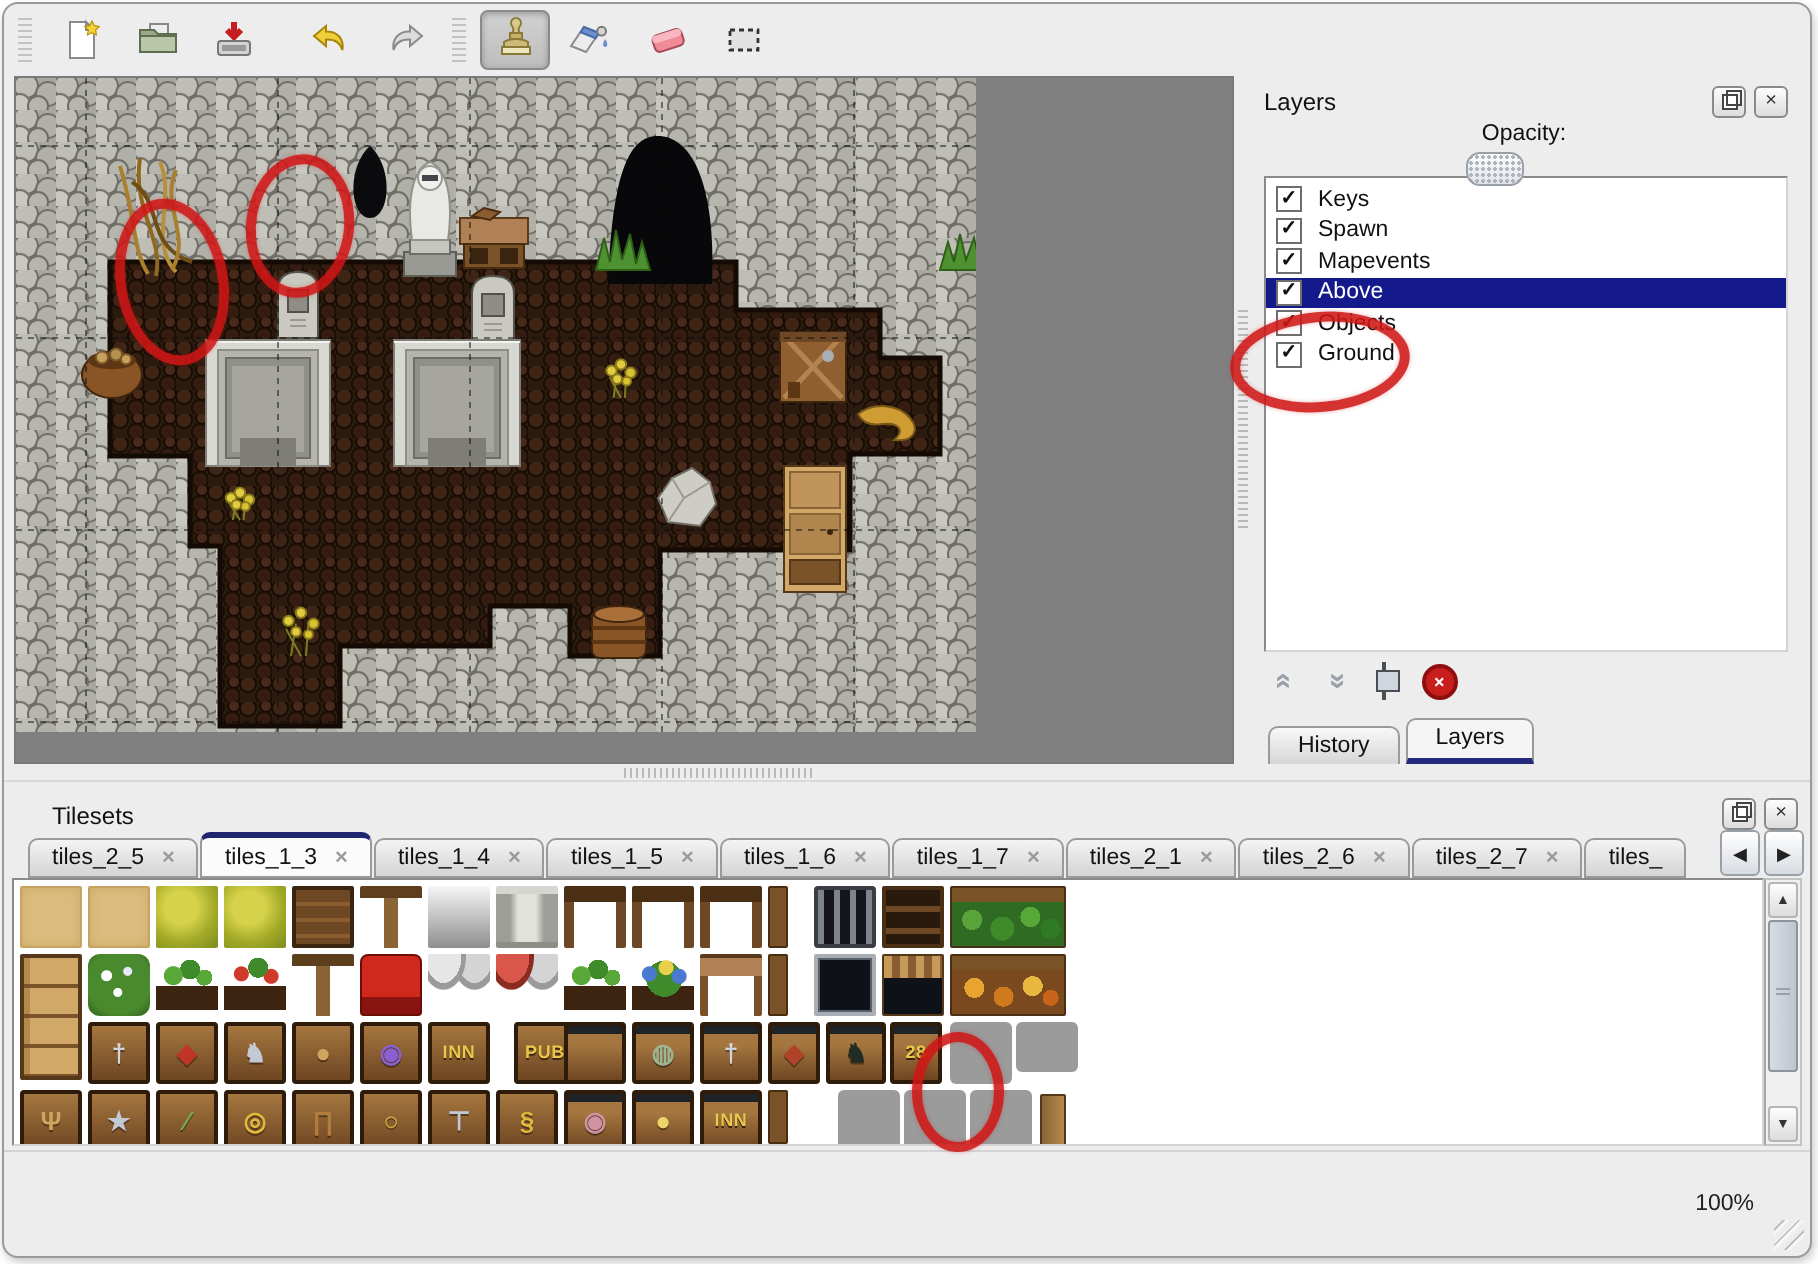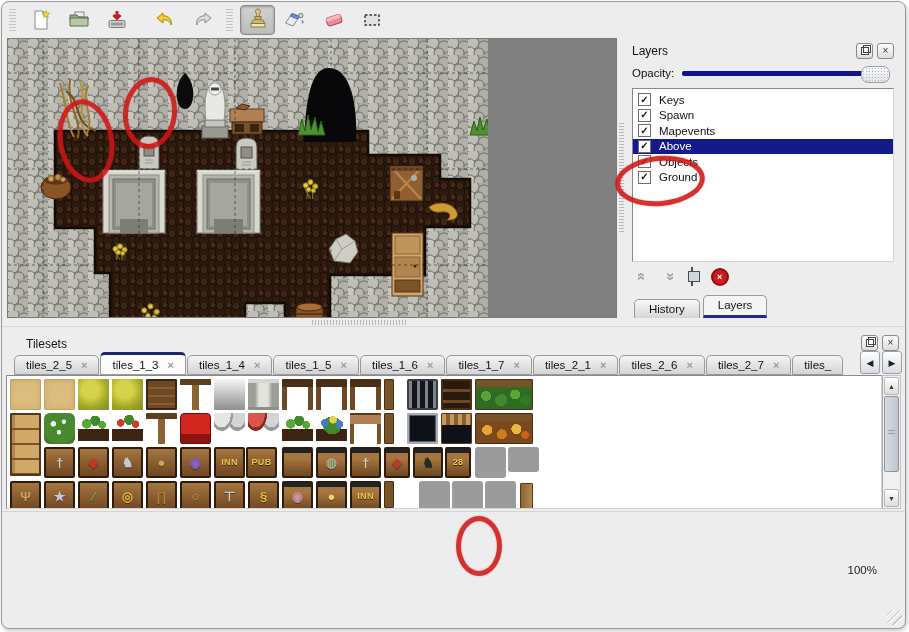--- a/index.html
+++ b/index.html
@@ -10,33 +10,33 @@
   
   .menubar{height:24px;display:flex;align-items:center;padding-left:10px;gap:14px;}
   .menu-item{font-size:12px;color:#111;padding:2px 4px;cursor:default;}
   .toolbar{height:36px;display:flex;align-items:center;padding-left:4px;}
   .thandle{width:7px;height:22px;margin:0 7px 0 3px;
     background:repeating-linear-gradient(180deg,#c2c2c2 0 1px,rgba(0,0,0,0) 1px 3px);}
   .tbtn{width:33px;height:28px;display:flex;align-items:center;justify-content:center;border-radius:4px;margin-right:3px;border:1px solid rgba(0,0,0,0);}
   .tbtn.sel{background:linear-gradient(#d2d2d2,#bdbdbd);border:1px solid #8a8a8a;box-shadow:inset 0 1px 3px rgba(0,0,0,.28);}
   .tspacer{width:10px;}
   
-  .main{height:280px;display:flex;padding:0 5px;box-sizing:border-box;}
+  .main{height:344px;display:flex;padding:0 5px;box-sizing:border-box;}
   .canvas{width:610px;background:#808080;border:1px solid #7a7a7c;position:relative;overflow:hidden;box-sizing:border-box;}
   .canvas svg{position:absolute;left:0;top:0;display:block;}
   .vsplit{width:9px;display:flex;align-items:center;justify-content:center;}
   .rib-v{width:5px;height:110px;background:repeating-linear-gradient(180deg,#b9b9b9 0 1px,rgba(0,0,0,0) 1px 3px);}
   .dock{flex:1;display:flex;flex-direction:column;min-width:0;}
   .dock-title{height:20px;display:flex;align-items:center;padding:3px 6px 0 6px;font-size:12px;color:#111;}
   .dock-title .sp{flex:1;}
   .winbtn{width:15px;height:14px;border:1px solid #8a8a8a;border-radius:3px;margin-left:4px;
     background:linear-gradient(#fdfdfd,#dcdcdc);display:flex;align-items:center;justify-content:center;font-size:10px;color:#333;line-height:1;}
   .fl{width:6px;height:6px;border:1px solid #444;position:relative;background:#fff;}
   .fl::before{content:"";position:absolute;left:1px;top:-3px;width:6px;height:6px;border:1px solid #444;}
-  .oprow{display:flex;align-items:center;height:24px;padding:0 8px 0 6px;font-size:11.5px;gap:8px;color:#111;}
+  .oprow{display:flex;align-items:center;height:24px;padding:0 8px 0 6px;font-size:11.5px;gap:8px;color:#111;flex-direction:column;}
   .optrack{flex:1;height:5px;background:#12128c;border-radius:2px;position:relative;margin-right:4px;}
   .ophandle{position:absolute;right:-2px;top:-5px;width:27px;height:15px;border:1px solid #9aa0a8;border-radius:7px;
     background-image:radial-gradient(circle,#aeb4bc 0 .8px,rgba(0,0,0,0) 1px),linear-gradient(#fbfbfb,#dfe3ea);
     background-size:3px 3px,100% 100%;}
   .llist{flex:1;margin:3px 6px 0 6px;background:#fff;border:1px solid;border-color:#8a8a8a #d4d4d4 #d4d4d4 #8a8a8a;overflow:hidden;padding-top:3px;}
   .lrow{height:15.5px;display:flex;align-items:center;font-size:11.5px;gap:8px;padding-left:5px;color:#111;}
   .lrow.sel{background:#141a8c;color:#fff;}
   .cbox{width:11px;height:11px;background:#fff;border:1px solid #6e6e6e;display:flex;align-items:center;justify-content:center;font-size:10px;font-weight:bold;color:#111;line-height:1;flex:0 0 auto;}
   .dock-btns{height:30px;display:flex;align-items:center;gap:18px;padding-left:12px;}
   .chev{font-size:15px;font-weight:bold;color:#9aa0a8;display:inline-block;transform:rotate(90deg);line-height:1;}
@@ -518,21 +518,21 @@
           </div>
           <div class="tile t-board" style="left: 139px; top: 71px;">
             <span class="glyph" style="color:#cfa45f">●</span>
           </div>
           <div class="tile t-board" style="left: 173px; top: 71px;">
             <span class="glyph" style="color:#8a5fd0">◉</span>
           </div>
           <div class="tile t-board" style="left: 207px; top: 71px;">
             <span class="lbl">INN</span>
           </div>
-          <div class="tile t-board" style="left: 239px; top: 71px;">
+          <div class="tile t-board" style="left: 250px; top: 71px;">
             <span class="lbl">PUB</span>
           </div>
           <div class="tile t-hang" style="left: 275px; top: 71px;"></div>
           <div class="tile t-hang" style="left: 309px; top: 71px;">
             <span class="glyph" style="color:#9fb592">◍</span>
           </div>
           <div class="tile t-hang" style="left: 343px; top: 71px;">
             <span class="glyph" style="color:#d3d6dc">†</span>
           </div>
           <div class="tile t-hang" style="left: 377px; top: 71px; width: 26px;">

